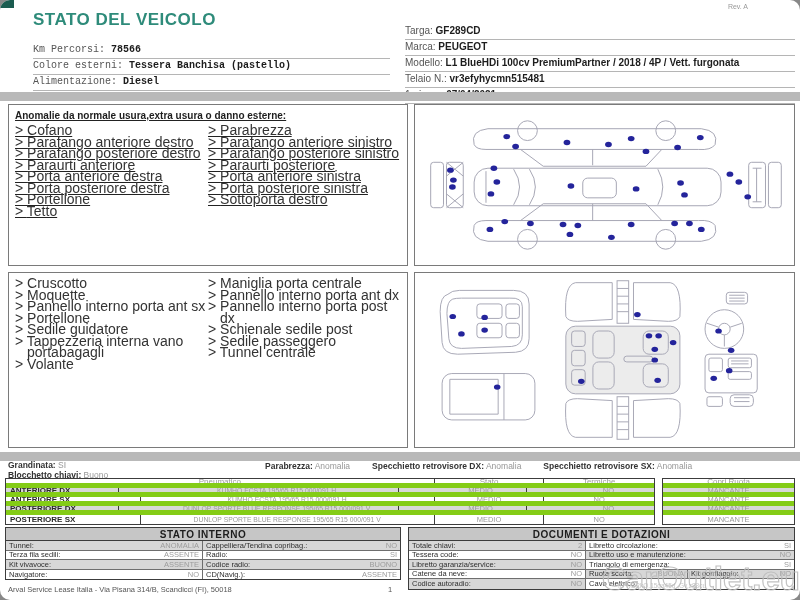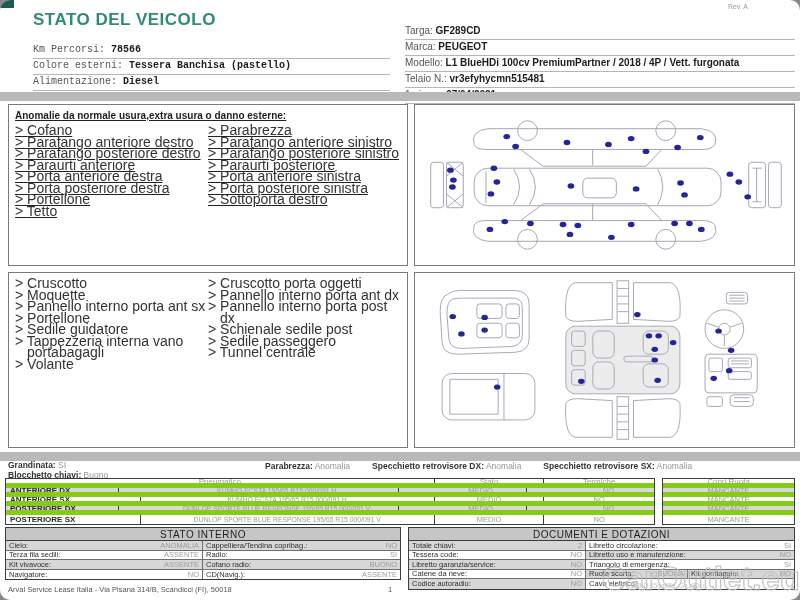--- a/index.html
+++ b/index.html
@@ -61,21 +61,21 @@
   .tc.stato { width:110px; color:#9a9a9a; border-right:1px solid #3c3c3c; }
   .tc.term { width:110px; color:#9a9a9a; }
   .tc.full { width:100%; color:#9a9a9a; }
   .hr { border-bottom:5px solid #84cc16; }
 
   
   .btable { border:1px solid #3c3c3c; }
   #stato-interno { left:5px;  top:527px; width:396px; }
   #documenti     { left:408px; top:527px; width:387px; }
   .btitle { height:13px; background:#c6c6c6; border-bottom:1px solid #3c3c3c;
-            font-size:10px; font-weight:normal; color:#1d1d1d; text-align:center; line-height:13px; letter-spacing:.5px; }
+            font-size:10px; font-weight:bold; color:#1d1d1d; text-align:center; line-height:13px; letter-spacing:.5px; }
   .brow { display:flex; height:9.5px; border-bottom:1px solid #6e6e6e; }
   .brow:last-child { border-bottom:none; }
   .bcell { display:flex; justify-content:space-between; align-items:center; padding:0 3px; overflow:hidden; white-space:nowrap; border-right:1px solid #6e6e6e; }
   .bcell:last-child { border-right:none; }
   .bcell .lbl { font-size:7.5px; color:#2f2f2f; }
   .bcell .val { font-size:7.5px; color:#9c9c9c; }
   .shade { background:#d7d7d7; }
   .w50 { width:50%; } .w46 { width:46%; } .w54 { width:54%; } .w26 { width:26.5%; } .w27 { width:27.5%; }
 
   
@@ -211,21 +211,21 @@
       <div class="col">
         <div class="anom-item">Cruscotto</div>
         <div class="anom-item">Moquette</div>
         <div class="anom-item">Pannello interno porta ant sx</div>
         <div class="anom-item">Portellone</div>
         <div class="anom-item">Sedile guidatore</div>
         <div class="anom-item">Tappezzeria interna vano portabagagli</div>
         <div class="anom-item">Volante</div>
       </div>
       <div class="col">
-        <div class="anom-item">Cruscotto porta oggetti</div>
+        <div class="anom-item">Maniglia porta centrale</div>
         <div class="anom-item">Pannello interno porta ant dx</div>
         <div class="anom-item">Pannello interno porta post dx</div>
         <div class="anom-item">Schienale sedile post</div>
         <div class="anom-item">Sedile passeggero</div>
         <div class="anom-item">Tunnel centrale</div>
       </div>
     </div>
   </div>
 
   <div class="abs box" id="int-diagram">
@@ -356,21 +356,21 @@
       </div>
     <div class="trow">
         <div class="tc full">MANCANTE</div>
       </div>
   </div>
 
   <div class="abs btable" id="stato-interno">
     <div class="btitle">STATO INTERNO</div>
     <div class="brow">
       <div class="bcell w50 shade">
-          <span class="lbl">Cielo:</span>
+          <span class="lbl">Tunnel:</span>
           <span class="val">ANOMALIA</span>
         </div>
       <div class="bcell w50 shade">
           <span class="lbl">Cappelliera/Tendina copribag.:</span>
           <span class="val">NO</span>
         </div>
     </div>
     <div class="brow">
       <div class="bcell w50">
           <span class="lbl">Terza fila sedili:</span>
@@ -380,21 +380,21 @@
           <span class="lbl">Radio:</span>
           <span class="val">SI</span>
         </div>
     </div>
     <div class="brow">
       <div class="bcell w50 shade">
           <span class="lbl">Kit vivavoce:</span>
           <span class="val">ASSENTE</span>
         </div>
       <div class="bcell w50 shade">
-          <span class="lbl">Cofano radio:</span>
+          <span class="lbl">Codice radio:</span>
           <span class="val">BUONO</span>
         </div>
     </div>
     <div class="brow">
       <div class="bcell w50">
           <span class="lbl">Navigatore:</span>
           <span class="val">NO</span>
         </div>
       <div class="bcell w50">
           <span class="lbl">CD(Navig.):</span>

